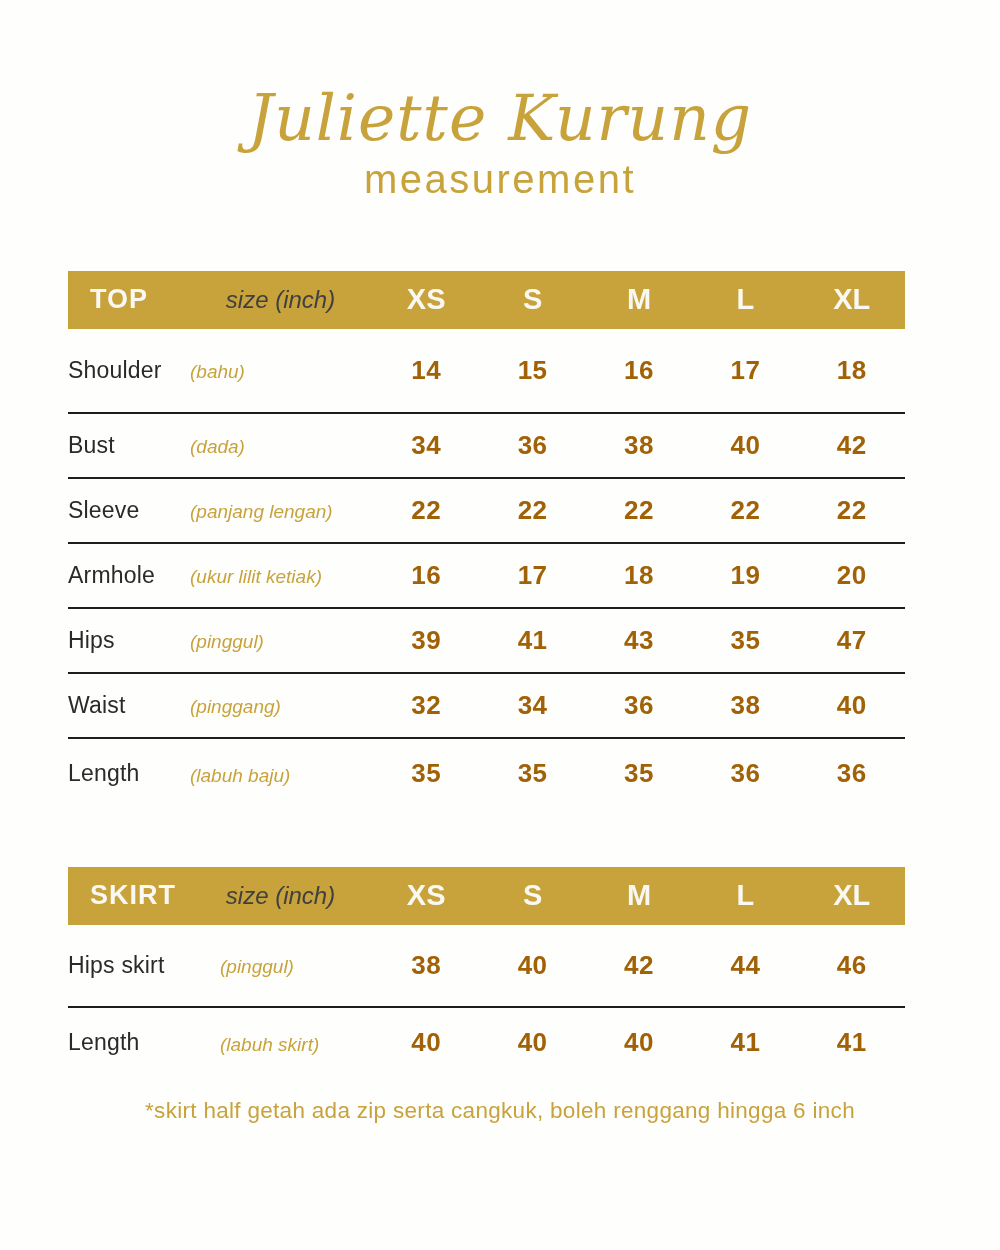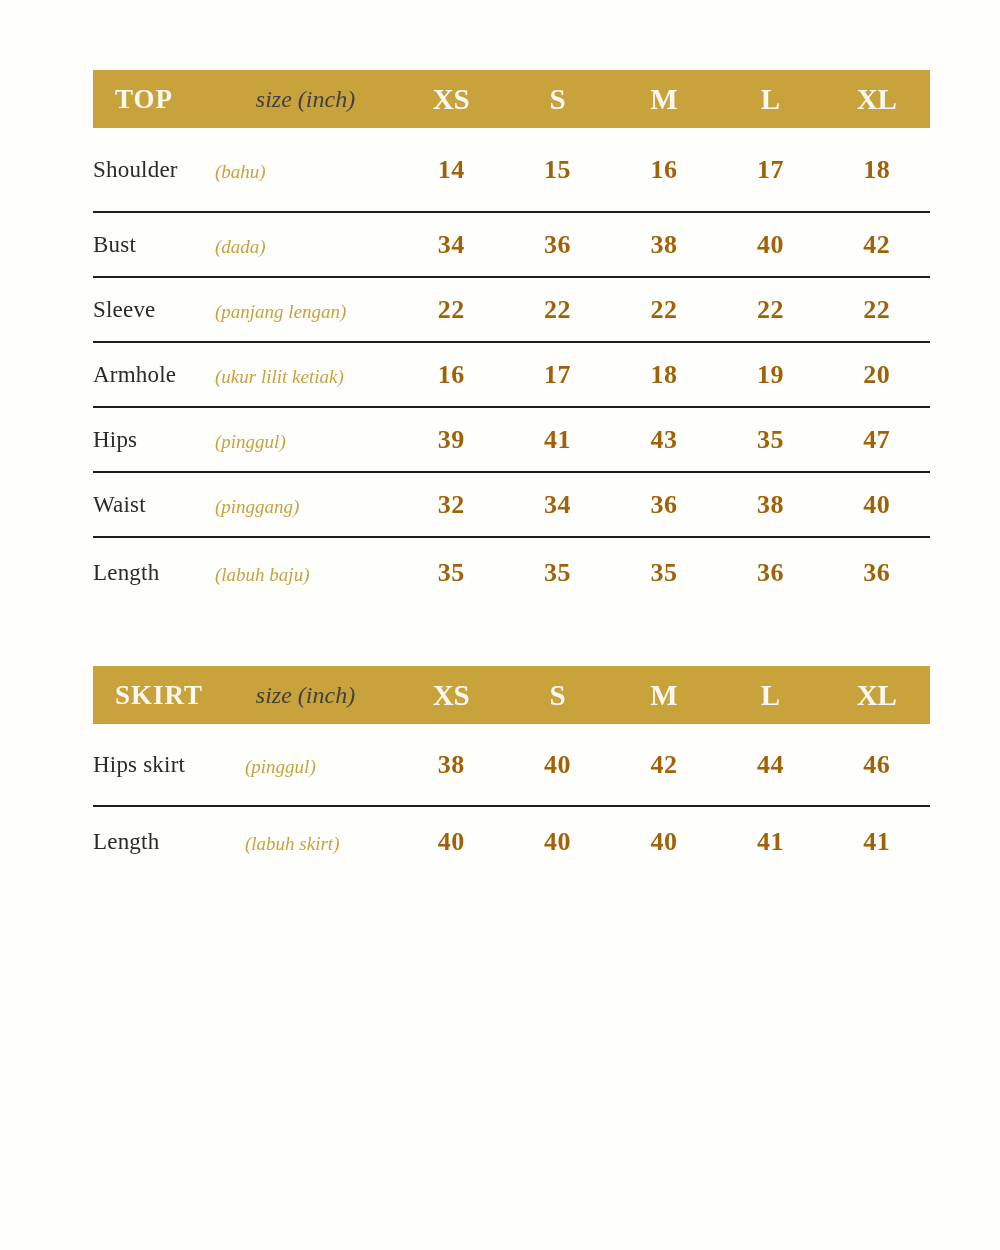--- a/index.html
+++ b/index.html
@@ -25,22 +25,21 @@
   .subtitle {
     font-size: 40px;
     line-height: 1.1;
     color: #c8a33c;
     letter-spacing: 2.5px;
     margin-top: 2px;
     font-weight: 400;
   }
   .size-table {
     width: 837px;
-    margin-left: 93px;
-    font-family: Liberation Serif, serif;
+    margin-left: 68px;
   }
   .size-table.top { margin-top: 70px; }
   .size-table.skirt { margin-top: 58px; }
   .band {
     height: 58px;
     background: #c8a33c;
     display: grid;
     grid-template-columns: 120px 185px repeat(5, 1fr);
     align-items: center;
   }
@@ -103,20 +102,24 @@
     font-size: 22.5px;
     color: #c8a33c;
     letter-spacing: 0.3px;
   }
 </style>
 </head>
 <body>
 
 <div class="page">
 
+  <div class="header">
+    <div class="title">Juliette Kurung</div>
+    <div class="subtitle">measurement</div>
+  </div>
 
   <section class="size-table top">
     <div class="band">
       <span class="band-name">TOP</span>
       <span class="band-unit">size (inch)</span>
       <span class="band-size">XS</span>
       <span class="band-size">S</span>
       <span class="band-size">M</span>
       <span class="band-size">L</span>
       <span class="band-size">XL</span>
@@ -219,14 +222,15 @@
       <span class="label">Length</span>
       <span class="trans">(labuh skirt)</span>
       <span class="val">40</span>
       <span class="val">40</span>
       <span class="val">40</span>
       <span class="val">41</span>
       <span class="val">41</span>
     </div>
   </section>
 
+  <div class="footnote">*skirt half getah ada zip serta cangkuk, boleh renggang hingga 6 inch</div>
 
 </div>
 
 </body></html>

